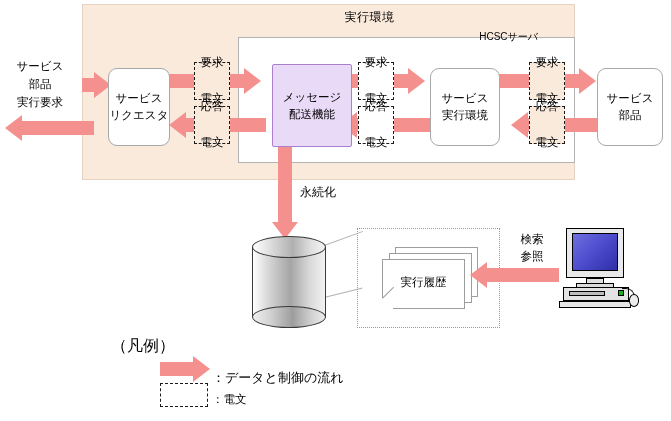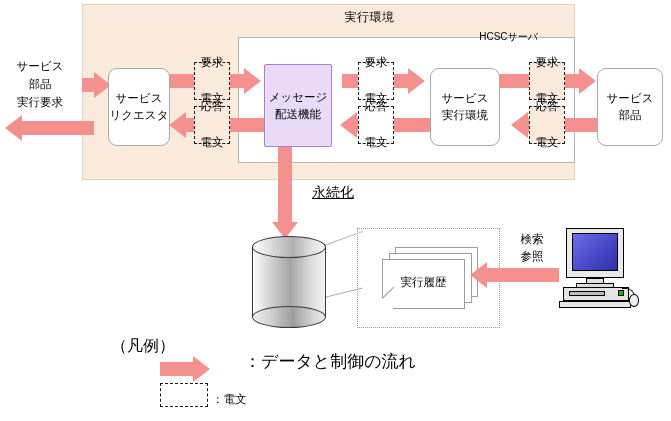--- a/index.html
+++ b/index.html
@@ -58,21 +58,21 @@
     font-size:11.5px;
     line-height:1.45;
     z-index:6;
   }
   .node.purple{
     background:#e9dbf7;
     border:1.6px solid #a97fd0;
     border-radius:2px;
   }
   .n-requester{left:108px;top:68px;width:62px;height:78px;}
-  .n-message{left:264px;top:64px;width:68px;height:83px;}
+  .n-message{left:272px;top:64px;width:80px;height:83px;}
   .n-adapter{left:430px;top:68px;width:70px;height:78px;}
   .n-component{left:597px;top:68px;width:66px;height:78px;}
 
   
   .dashbox{
     background:#faeadc;
     border:1.5px dashed #1a1a1a;
     box-sizing:border-box;
     display:flex;
     flex-direction:column;
@@ -117,23 +117,22 @@
   
   .side-label{
     left:0px;top:58px;width:80px;
     text-align:center;
     font-size:11.5px;
     line-height:1.55;
   }
 
   
   .persist-label{
-    left:312px;top:184px;
-    font-size:14px;
-    text-decoration:underline;
+    left:300px;top:184px;
+    font-size:12px;
   }
 
   
   .cyl-wrap{left:252px;top:236px;width:74px;height:92px;z-index:5;}
   .cyl-body{
     position:absolute;left:0;top:11px;width:74px;height:70px;
     background:linear-gradient(to right,#ffffff 0%,#dcdcdc 18%,#a5a5a5 52%,#d8d8d8 78%,#f2f2f2 100%);
     border-left:1px solid #3a3a3a;
     border-right:1px solid #3a3a3a;
     box-sizing:border-box;
@@ -240,21 +239,21 @@
     box-sizing:border-box;
   }
   .pc-cord{
     position:absolute;left:64px;top:60px;width:12px;height:8px;
     border-top:1.4px solid #000;border-right:1.4px solid #000;
     border-top-right-radius:9px;
   }
 
   
   .legend-title{left:111px;top:336px;font-size:16px;}
-  .legend-text-1{left:212px;top:350px;font-size:17px;margin-left:32px;}
+  .legend-text-1{left:212px;top:369px;font-size:13px;}
   .legend-text-2{left:212px;top:392px;font-size:11.5px;}
   .legend-dash{
     left:160px;top:383px;width:48px;height:24px;
     border:1.5px dashed #1a1a1a;box-sizing:border-box;
   }
 
   
   .conn{position:absolute;height:1px;background:#b0b0b0;}
 </style>
 </head>

